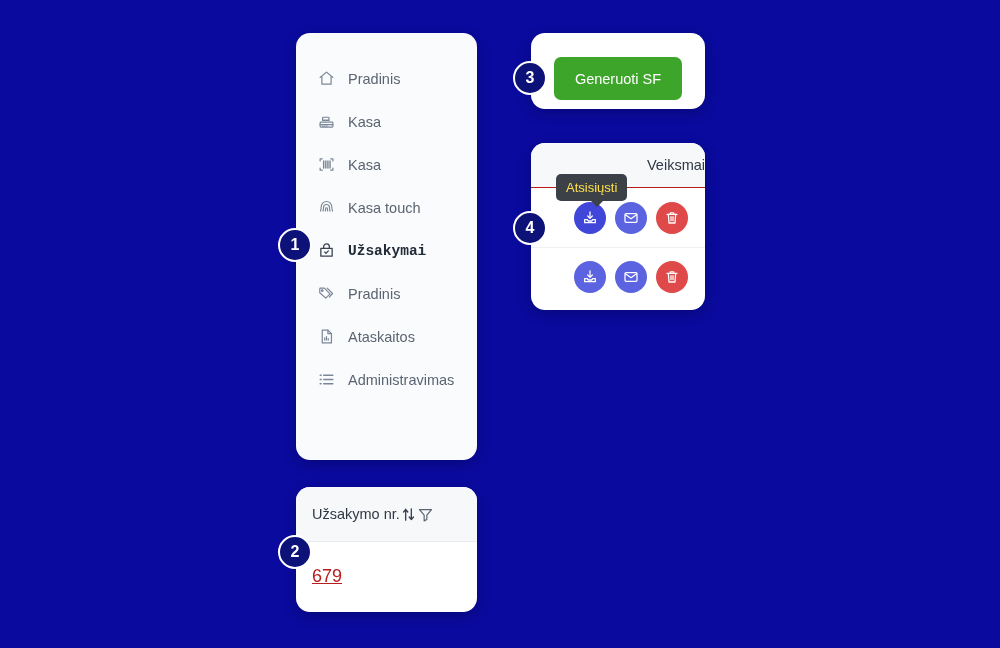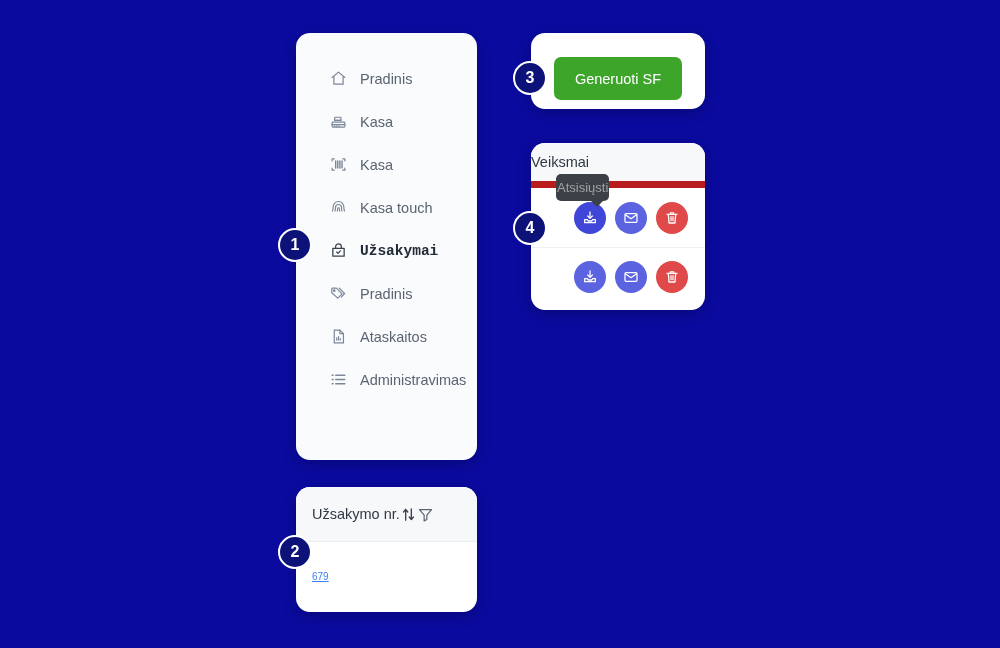--- a/index.html
+++ b/index.html
@@ -39,21 +39,21 @@
     z-index: 40;
     font-family: "Liberation Sans", sans-serif;
   }
 
   
   #sidebar-card {
     left: 296px; top: 33px;
     width: 181px; height: 427px;
     background: #fafbfc;
   }
-  .nav-list { padding: 24px 0 0 12px; margin: 0; list-style: none; }
+  .nav-list { padding: 24px 0 0 0; margin: 0; list-style: none; }
   .nav-item {
     display: flex;
     align-items: center;
     gap: 13px;
     padding: 0 0 0 22px;
     height: 43px;
     color: #5a6472;
     font-size: 14.5px;
     cursor: pointer;
     white-space: nowrap;
@@ -85,22 +85,22 @@
     color: #2f3844;
   }
   #order-head .hico { width: 17px; height: 17px; display:block; }
   #order-body {
     display: flex;
     align-items: center;
     padding-left: 16px;
     height: 69px;
   }
   #order-value {
-    color: #3b82f6;
-    font-size: 10px;
+    color: #b91c1c;
+    font-size: 18px;
     text-decoration: underline;
   }
 
   
   #generate-card {
     left: 531px; top: 33px;
     width: 174px; height: 76px;
     overflow: hidden;
   }
   #generate-btn {
@@ -126,24 +126,24 @@
 
   
   #actions-card {
     left: 531px; top: 143px;
     width: 174px; height: 167px;
     overflow: hidden;
   }
   #actions-head {
     height: 45px;
     background: #f7f8fa;
-    border-bottom: 7px solid #b91c1c;
-    display: flex;
-    align-items: center;
-    justify-content: flex-start;
+    border-bottom: 1px solid #b91c1c;
+    display: flex;
+    align-items: center;
+    justify-content: flex-end;
     font-size: 14.5px;
     color: #2f3844;
   }
   .action-row {
     display: flex;
     align-items: center;
     gap: 9px;
     height: 59px;
     padding-left: 43px;
   }
@@ -161,23 +161,23 @@
   .abtn svg { width: 16px; height: 16px; display: block; }
   .abtn.blue  { background: #5b63e0; }
   .abtn.blue.hover { background: #4046d8; }
   .abtn.red   { background: #e04949; }
 
   
   #tooltip {
     position: absolute;
     left: 556px; top: 174px;
     background: #3c4148;
-    color: #a3a3a3;
+    color: #fde047;
     font-size: 13px;
-    padding: 6px 1px;
+    padding: 6px 10px;
     border-radius: 5px;
     white-space: nowrap;
     z-index: 50;
   }
   #tooltip::after {
     content: "";
     position: absolute;
     left: 34px; bottom: -6px;
     width: 0; height: 0;
     border-left: 7px solid transparent;

